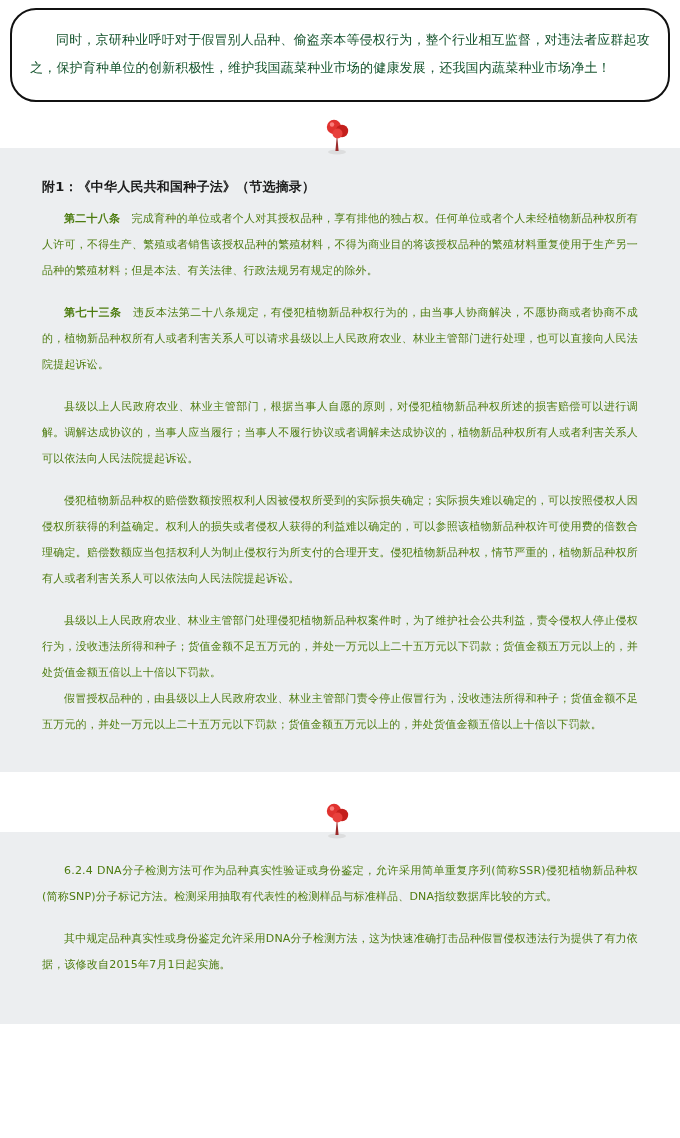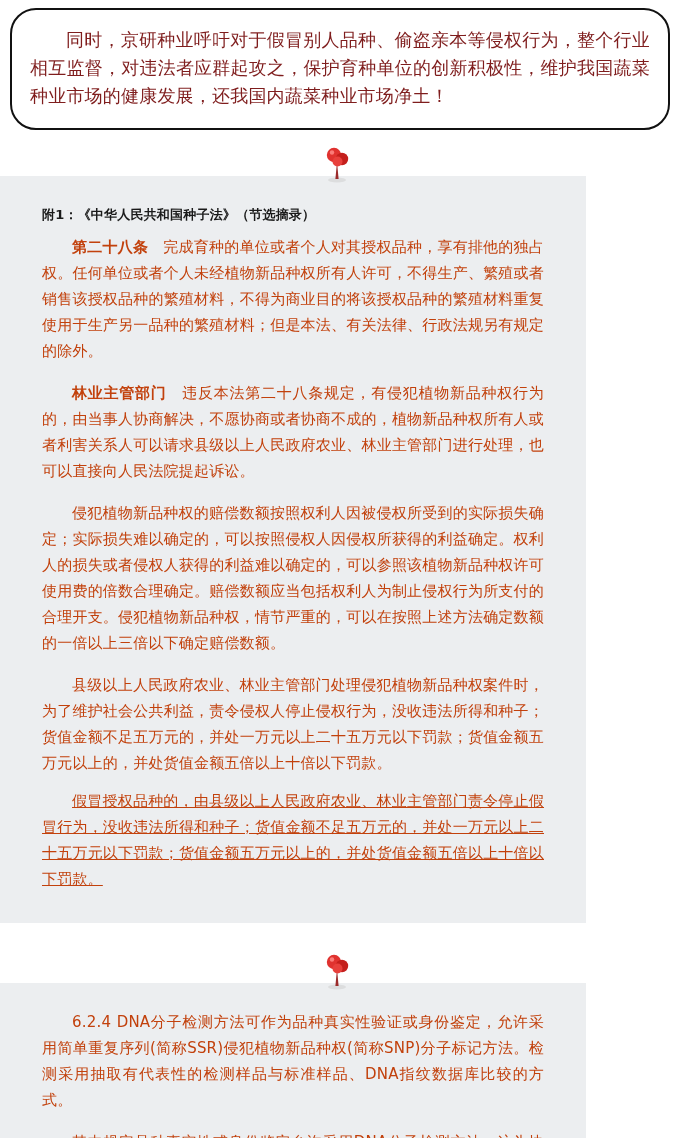--- a/index.html
+++ b/index.html
@@ -24,23 +24,23 @@
     background: #ffffff;
   }
   .callout {
     border: 2px solid #111111;
     border-radius: 26px;
     padding: 16px 18px 18px 18px;
     background: #ffffff;
   }
   .callout p {
     margin: 0;
-    font-size: 18px;
+    font-size: 13px;
     line-height: 28px;
-    color: #7f1d1d;
+    color: #14532d;
     text-align: justify;
     text-justify: inter-ideograph;
     text-indent: 2em;
     letter-spacing: 0.2px;
   }
 
   
   .pin-band {
     position: relative;
     height: 34px;
@@ -51,45 +51,44 @@
     left: 50%;
     top: 0;
     transform: translateX(-50%);
     width: 44px;
     height: 44px;
   }
 
   
   .section {
     background: #eceef0;
-    padding: 26px 42px 19px 42px;
+    padding: 26px 42px 30px 42px;
     box-sizing: border-box;
-    width: 586px;
+    width: 680px;
   }
   .section h3 {
     margin: 0 0 6px 0;
     font-size: 13px;
     line-height: 26px;
     font-weight: bold;
     color: #1a1a1a;
     letter-spacing: 0.2px;
   }
   .section p {
     margin: 0 0 16px 0;
-    font-size: 15px;
+    font-size: 11px;
     line-height: 26px;
-    color: #c2410c;
+    color: #4d7c0f;
     text-align: justify;
     text-justify: inter-ideograph;
     text-indent: 2em;
     letter-spacing: 0.2px;
   }
   .section p.tight {
-    margin-bottom: 12px;
-    text-decoration: underline;
+    margin-bottom: 4px;
   }
   .section p .lead {
     font-weight: bold;
   }
   .gap-white {
     height: 26px;
     background: #ffffff;
   }
 </style>
 </head>
@@ -112,27 +111,28 @@
       <circle cx="19.5" cy="19.5" r="5" fill="#e8403c"></circle>
       <circle cx="14" cy="10.5" r="2.2" fill="#ff8a86" opacity="0.85"></circle>
     </svg>
   </div>
 
   <div class="section">
     <h3>附1：《中华人民共和国种子法》（节选摘录）</h3>
 
     <p><span class="lead">第二十八条</span><span>　完成育种的单位或者个人对其授权品种，享有排他的独占权。任何单位或者个人未经植物新品种权所有人许可，不得生产、繁殖或者销售该授权品种的繁殖材料，不得为商业目的将该授权品种的繁殖材料重复使用于生产另一品种的繁殖材料；但是本法、有关法律、行政法规另有规定的除外。</span></p>
 
-    <p><span class="lead">林业主管部门</span><span>　违反本法第二十八条规定，有侵犯植物新品种权行为的，由当事人协商解决，不愿协商或者协商不成的，植物新品种权所有人或者利害关系人可以请求县级以上人民政府农业、林业主管部门进行处理，也可以直接向人民法院提起诉讼。</span></p>
+    <p><span class="lead">第七十三条</span><span>　违反本法第二十八条规定，有侵犯植物新品种权行为的，由当事人协商解决，不愿协商或者协商不成的，植物新品种权所有人或者利害关系人可以请求县级以上人民政府农业、林业主管部门进行处理，也可以直接向人民法院提起诉讼。</span></p>
+
+    <p>县级以上人民政府农业、林业主管部门，根据当事人自愿的原则，对侵犯植物新品种权所述的损害赔偿可以进行调解。调解达成协议的，当事人应当履行；当事人不履行协议或者调解未达成协议的，植物新品种权所有人或者利害关系人可以依法向人民法院提起诉讼。</p>
+
+    <p>侵犯植物新品种权的赔偿数额按照权利人因被侵权所受到的实际损失确定；实际损失难以确定的，可以按照侵权人因侵权所获得的利益确定。权利人的损失或者侵权人获得的利益难以确定的，可以参照该植物新品种权许可使用费的倍数合理确定。赔偿数额应当包括权利人为制止侵权行为所支付的合理开支。侵犯植物新品种权，情节严重的，植物新品种权所有人或者利害关系人可以依法向人民法院提起诉讼。</p>
 
 
-    <p>侵犯植物新品种权的赔偿数额按照权利人因被侵权所受到的实际损失确定；实际损失难以确定的，可以按照侵权人因侵权所获得的利益确定。权利人的损失或者侵权人获得的利益难以确定的，可以参照该植物新品种权许可使用费的倍数合理确定。赔偿数额应当包括权利人为制止侵权行为所支付的合理开支。侵犯植物新品种权，情节严重的，可以在按照上述方法确定数额的一倍以上三倍以下确定赔偿数额。</p>
-
-
-    <p style="margin-bottom:12px">县级以上人民政府农业、林业主管部门处理侵犯植物新品种权案件时，为了维护社会公共利益，责令侵权人停止侵权行为，没收违法所得和种子；货值金额不足五万元的，并处一万元以上二十五万元以下罚款；货值金额五万元以上的，并处货值金额五倍以上十倍以下罚款。</p>
+    <p style="margin-bottom:0">县级以上人民政府农业、林业主管部门处理侵犯植物新品种权案件时，为了维护社会公共利益，责令侵权人停止侵权行为，没收违法所得和种子；货值金额不足五万元的，并处一万元以上二十五万元以下罚款；货值金额五万元以上的，并处货值金额五倍以上十倍以下罚款。</p>
 
     <p class="tight">假冒授权品种的，由县级以上人民政府农业、林业主管部门责令停止假冒行为，没收违法所得和种子；货值金额不足五万元的，并处一万元以上二十五万元以下罚款；货值金额五万元以上的，并处货值金额五倍以上十倍以下罚款。</p>
   </div>
 
   <div class="gap-white"></div>
 
   <div class="pin-band">
     <svg class="pin" viewBox="0 0 44 44">
       <ellipse cx="19" cy="38" rx="9" ry="2.6" fill="#cfcfcf" opacity="0.55"></ellipse>
       <path d="M19 20 L17.4 37 L20.6 37 Z" fill="#9b2b2b"></path>

